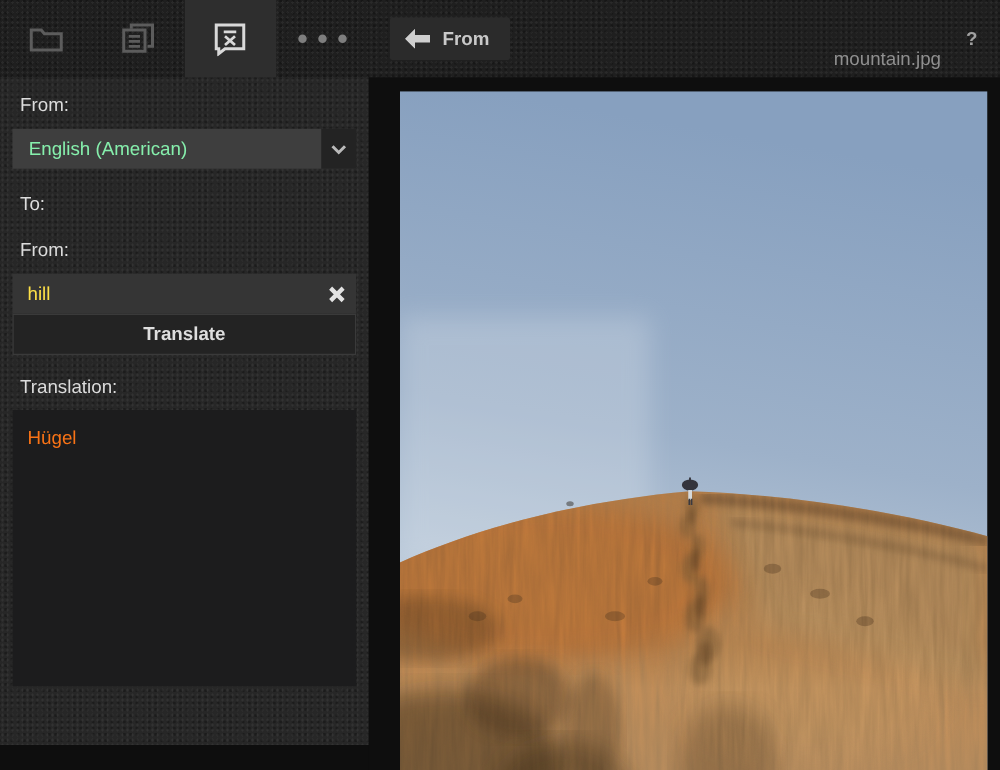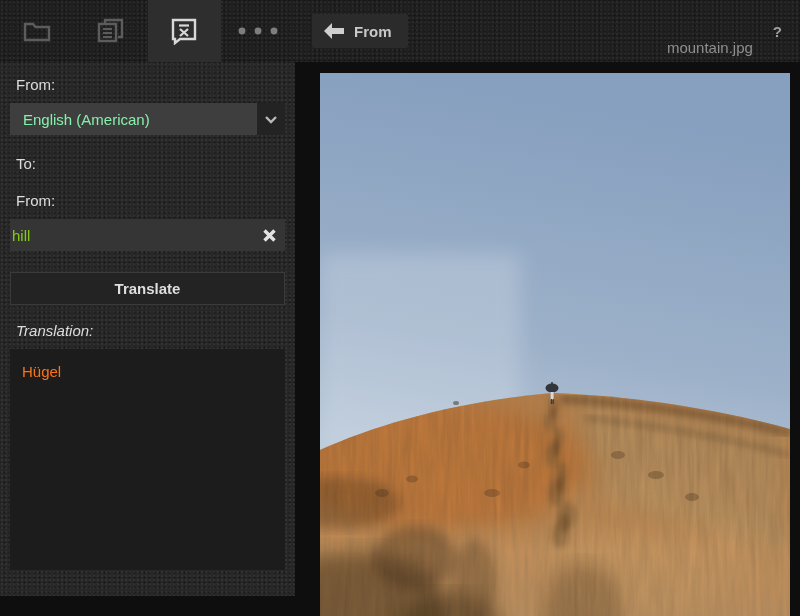--- a/index.html
+++ b/index.html
@@ -26,28 +26,28 @@
   .panel { flex:1; padding:14px 10px 0 10px; background-color:#272727; }
   .field-label { color:#dcdcdc; font-size:15px; margin:0 0 9px 6px; line-height:18px; }
   .select { position:relative; height:32px; background:#3e3e3e; margin-bottom:20px;
             display:flex; align-items:center; cursor:pointer; }
   .select .sel-text { color:#86efac; font-size:15px; padding-left:13px; flex:1; }
   .select .chev-box { width:28px; height:32px; background:#232323; display:flex;
                       align-items:center; justify-content:center; }
   .lbl-text { margin-top:19px; }
   .textrow { position:relative; height:32px; background:#353535; margin-bottom:0;
              display:flex; align-items:center; }
-  .textrow input { flex:1; background:transparent; border:none; outline:none; color:#84cc16;
-                   font-size:15px; padding-left:2px; font-family:"Liberation Sans",sans-serif; }
+  .textrow input { flex:1; background:transparent; border:none; outline:none; color:#fde047;
+                   font-size:15px; padding-left:12px; font-family:"Liberation Sans",sans-serif; }
   .clear-btn { width:32px; height:32px; display:flex; align-items:center; justify-content:center;
                cursor:pointer; }
-  .translate-btn { width:100%; height:33px; margin-top:21px; background:#232323;
+  .translate-btn { width:100%; height:33px; background:#232323;
                    border:1px solid #3a3a3a; color:#dedede; font-size:15px; font-weight:bold;
                    font-family:"Liberation Sans",sans-serif; cursor:pointer; }
-  .lbl-translation { margin-top:17px;font-style:italic; }
+  .lbl-translation { margin-top:17px; }
   .output { margin-top:8px; height:221px; background:#1c1c1d; color:#f97316; font-size:15px;
             padding:14px 12px; overflow:auto; }
 
   
   .main { flex:1; display:flex; flex-direction:column; }
   .header { height:62px; flex:0 0 62px; background-color:#1f1f1f; display:flex;
             align-items:center; }
   .back-btn { margin-left:17px; height:34px; padding:0 16px 0 12px; background:#2b2b2b;
               border:none; border-radius:2px; display:flex; align-items:center; gap:10px;
               cursor:pointer; }

